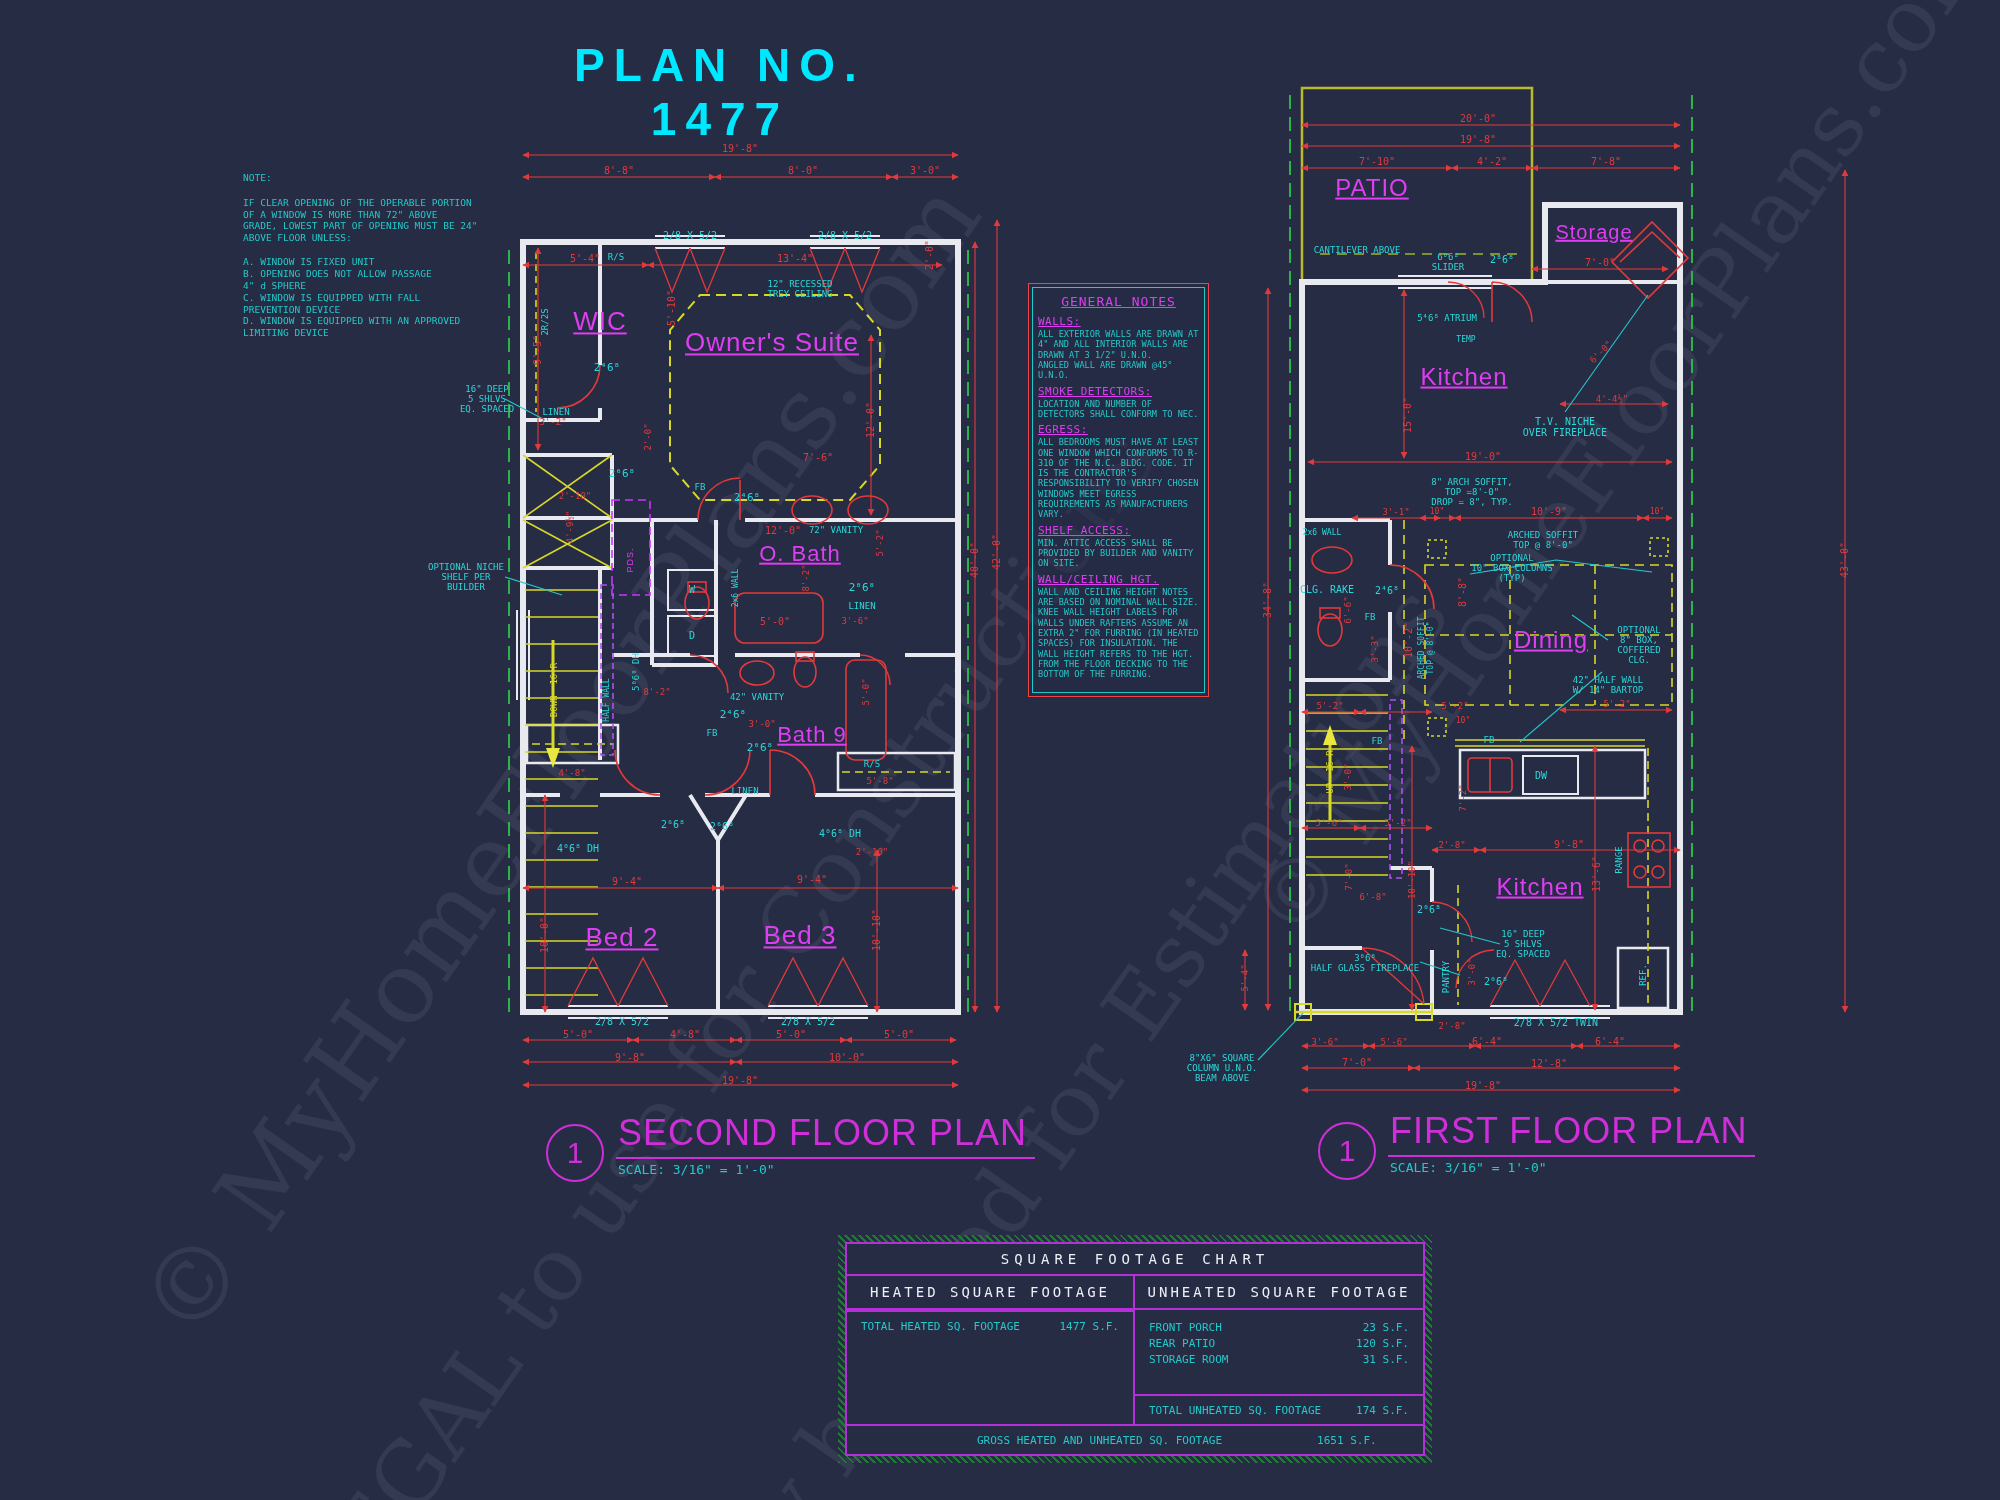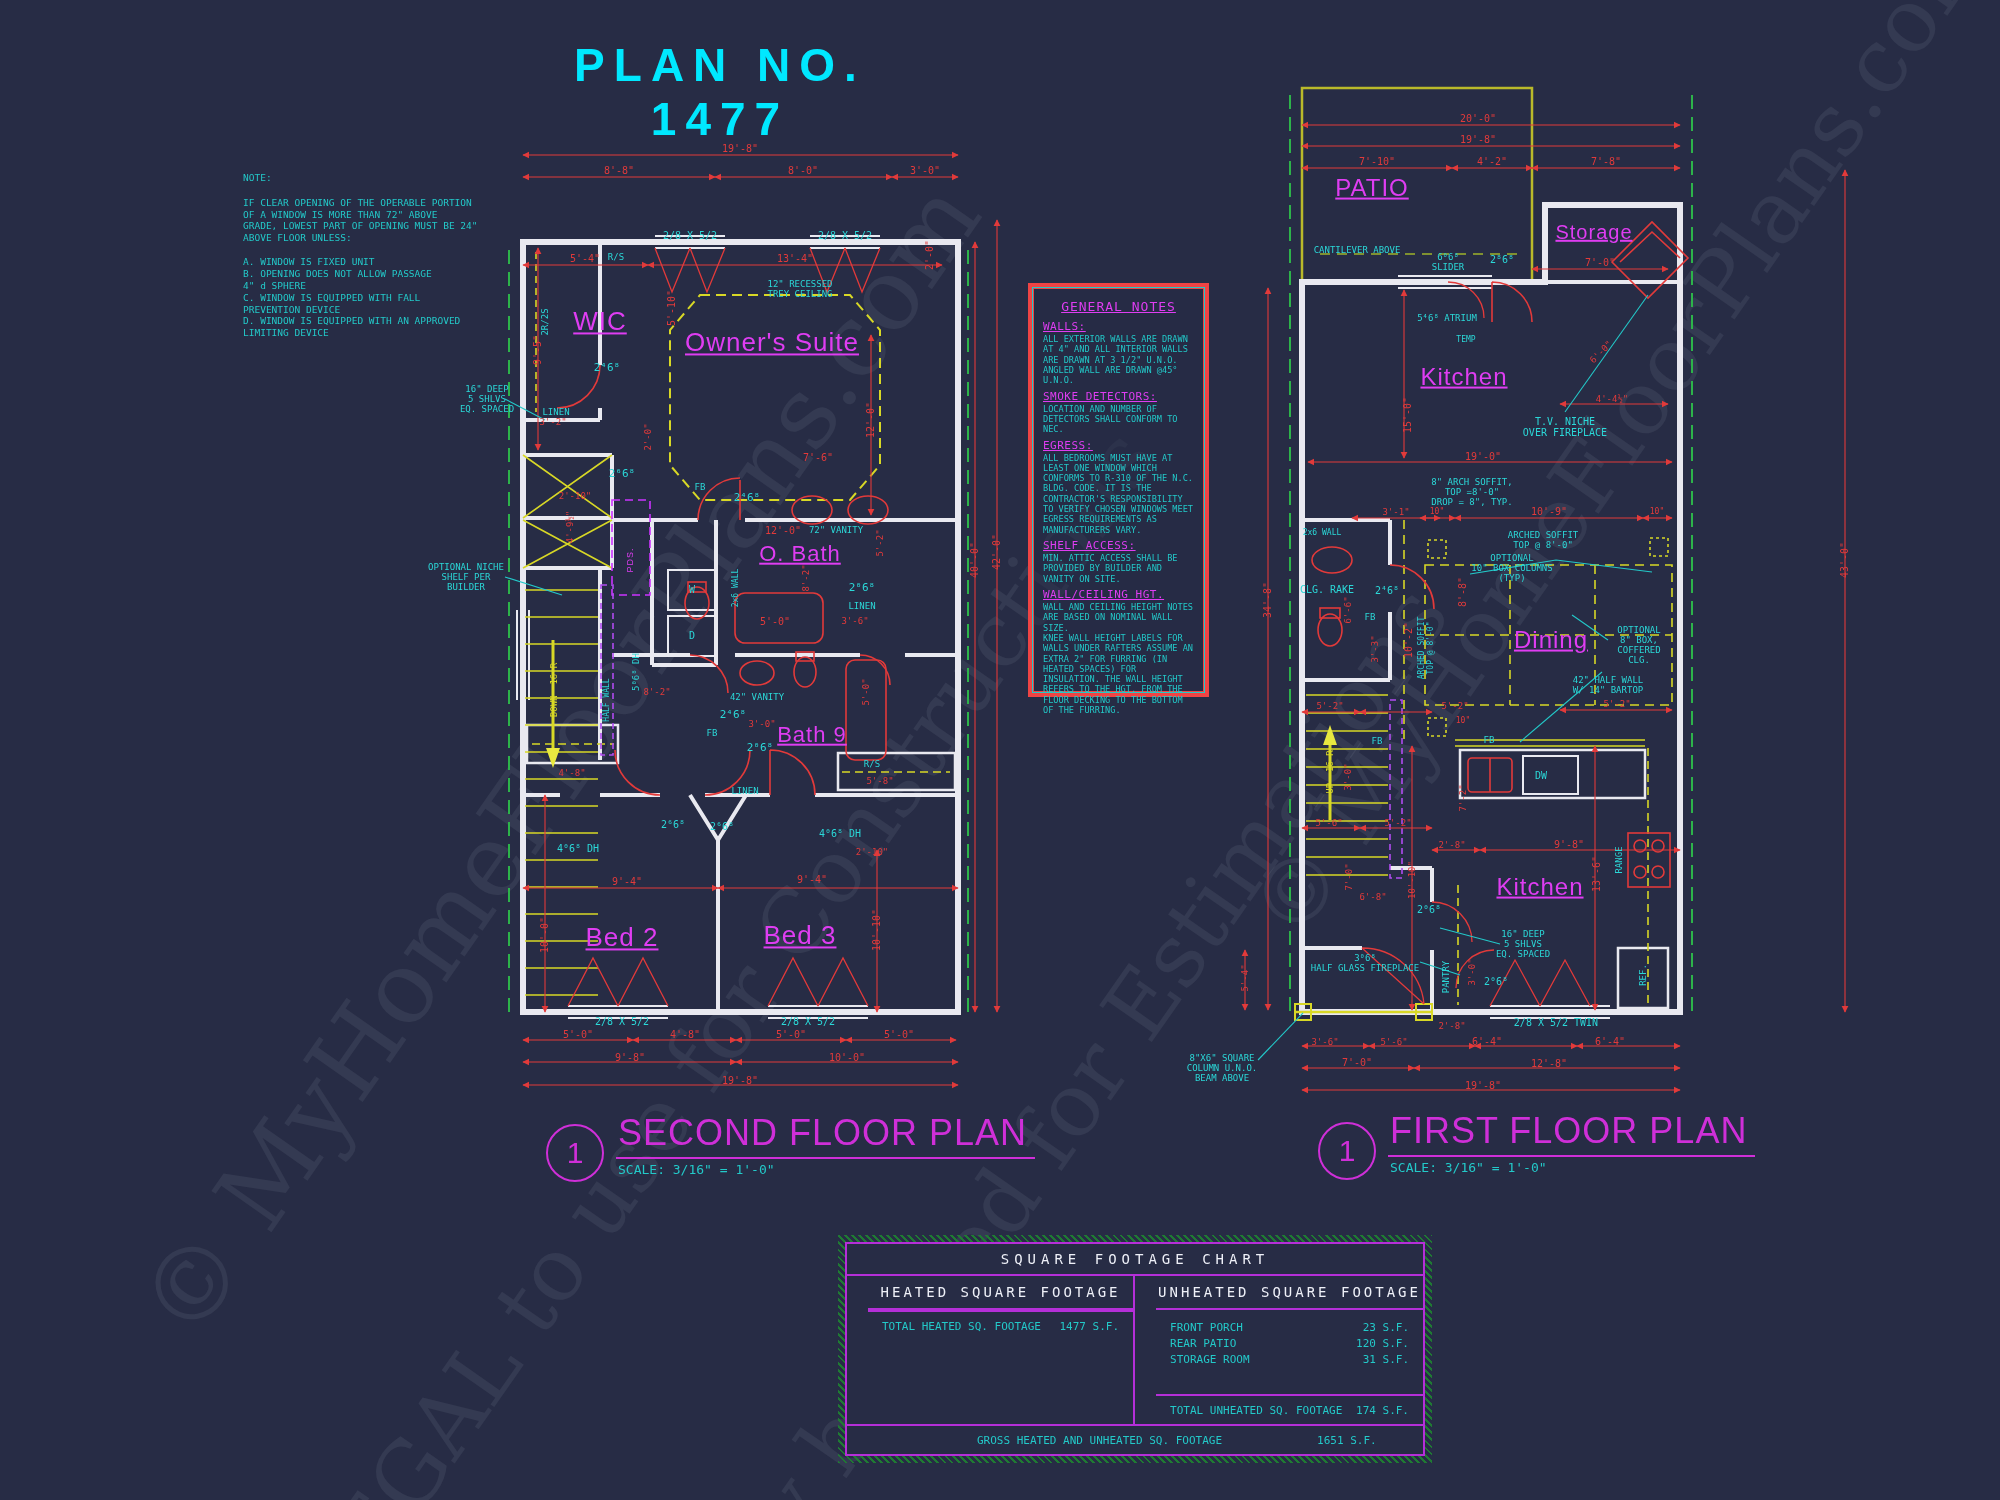--- a/index.html
+++ b/index.html
@@ -21,21 +21,21 @@
   
   #main-title{position:absolute;left:500px;top:38px;width:440px;text-align:center;z-index:4;
       font-family:"Liberation Sans",sans-serif;font-weight:bold;font-size:46px;
       letter-spacing:9px;color:#00e8ff;}
   
   #window-note{position:absolute;left:243px;top:160px;width:300px;z-index:4;
       color:#23c9c9;font-size:9.5px;line-height:1.25;white-space:pre-line;}
   #window-note .nh{margin:0 0 1px 0;}
   
   #general-notes{position:absolute;left:1028px;top:283px;width:181px;height:414px;z-index:4;
-      border:6px solid #ef4444;outline:1px solid #23c9c9;outline-offset:-5px;
+      border:1px solid #ef4444;outline:1px solid #23c9c9;outline-offset:-5px;
       background:rgba(39,44,69,0.55);box-sizing:border-box;padding:10px 9px 6px 9px;}
   #general-notes .gn-title{color:#df3df2;text-decoration:underline;text-align:center;
       font-size:13px;letter-spacing:1px;margin-bottom:6px;}
   #general-notes h4{color:#df3df2;text-decoration:underline;font-size:11px;margin:4px 0 1px 0;
       font-weight:normal;letter-spacing:0.5px;}
   #general-notes p{color:#23c9c9;font-size:8.6px;line-height:1.2;margin:0;white-space:pre-line;}
   
   .plan-title{position:absolute;z-index:4;display:flex;align-items:flex-start;}
   .pt-circle{width:54px;height:54px;border:2px solid #cf2fd8;border-radius:50%;
       color:#cf2fd8;font-size:30px;display:flex;align-items:center;justify-content:center;
@@ -45,21 +45,21 @@
       border-bottom:2px solid #cf2fd8;padding:0 8px 3px 2px;letter-spacing:1px;}
   .pt-scale{color:#23c9c9;font-size:13px;margin-top:3px;padding-left:2px;}
   
   #sqft{position:absolute;left:838px;top:1235px;width:594px;z-index:4;
       background:repeating-linear-gradient(45deg,#1f7a33 0 2px,rgba(0,0,0,0) 2px 5px);
       padding:7px;box-sizing:border-box;}
   #sqft .inner{background:#272c45;border:2px solid #b52fd8;}
   .sq-title{height:30px;display:flex;align-items:center;justify-content:center;
       color:#eef0f8;font-size:14px;letter-spacing:5px;border-bottom:2px solid #b52fd8;}
   .sq-cols{display:flex;}
-  .sq-col{width:50%;box-sizing:border-box;margin-left:21px;}
+  .sq-col{width:50%;box-sizing:border-box;}
   .sq-col.left{border-right:2px solid #b52fd8;}
   .sq-head{height:32px;display:flex;align-items:center;justify-content:center;
       color:#eef0f8;font-size:14px;letter-spacing:3px;border-bottom:2px solid #b52fd8;}
   .sq-body{height:84px;padding:10px 14px 0 14px;box-sizing:border-box;}
   .sq-row{display:flex;justify-content:space-between;color:#23c9c9;font-size:11px;
       line-height:1.45;}
   .sq-total{height:30px;display:flex;align-items:center;justify-content:space-between;
       border-top:2px solid #b52fd8;padding:0 14px;color:#23c9c9;font-size:11px;box-sizing:border-box;}
   .sq-footer{height:28px;border-top:2px solid #b52fd8;display:flex;align-items:center;
       color:#23c9c9;font-size:11px;}

